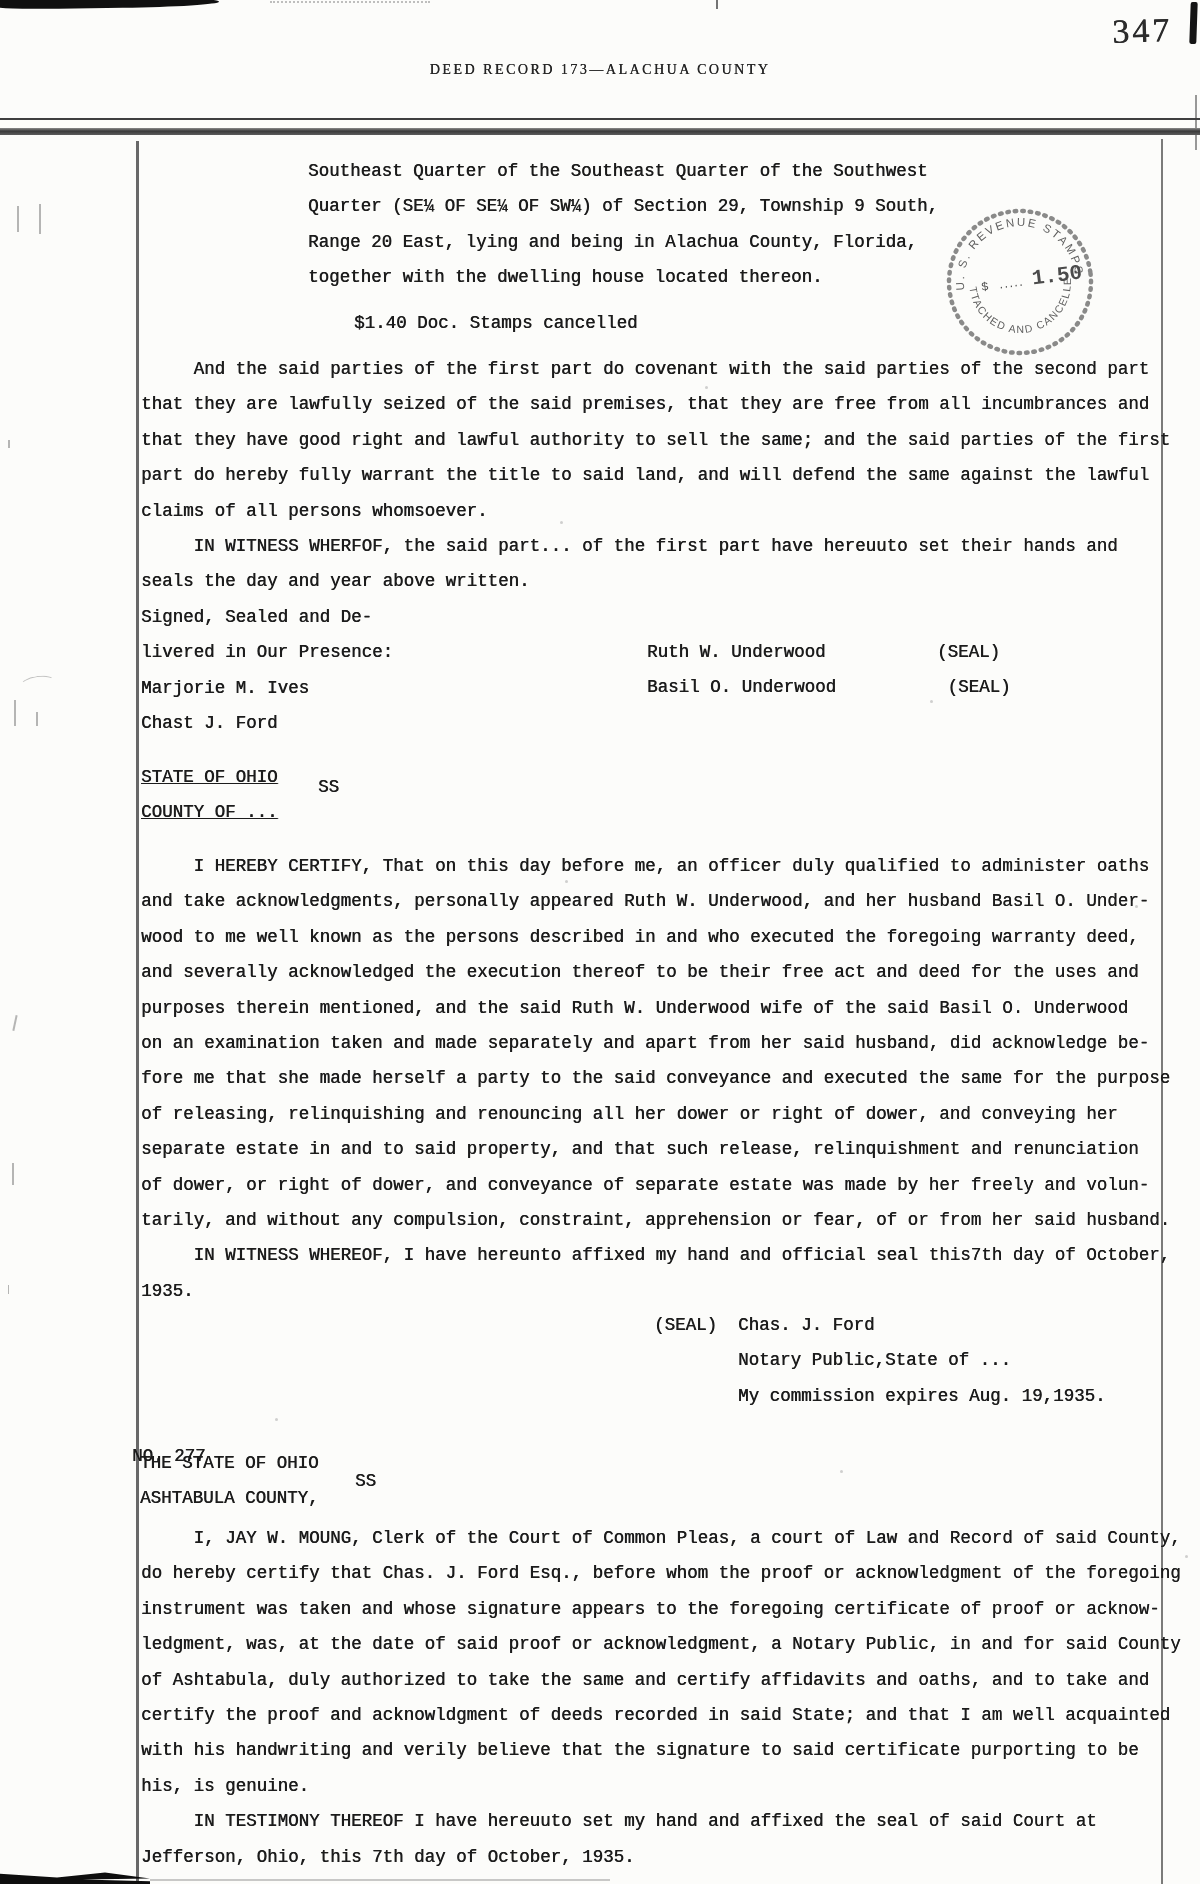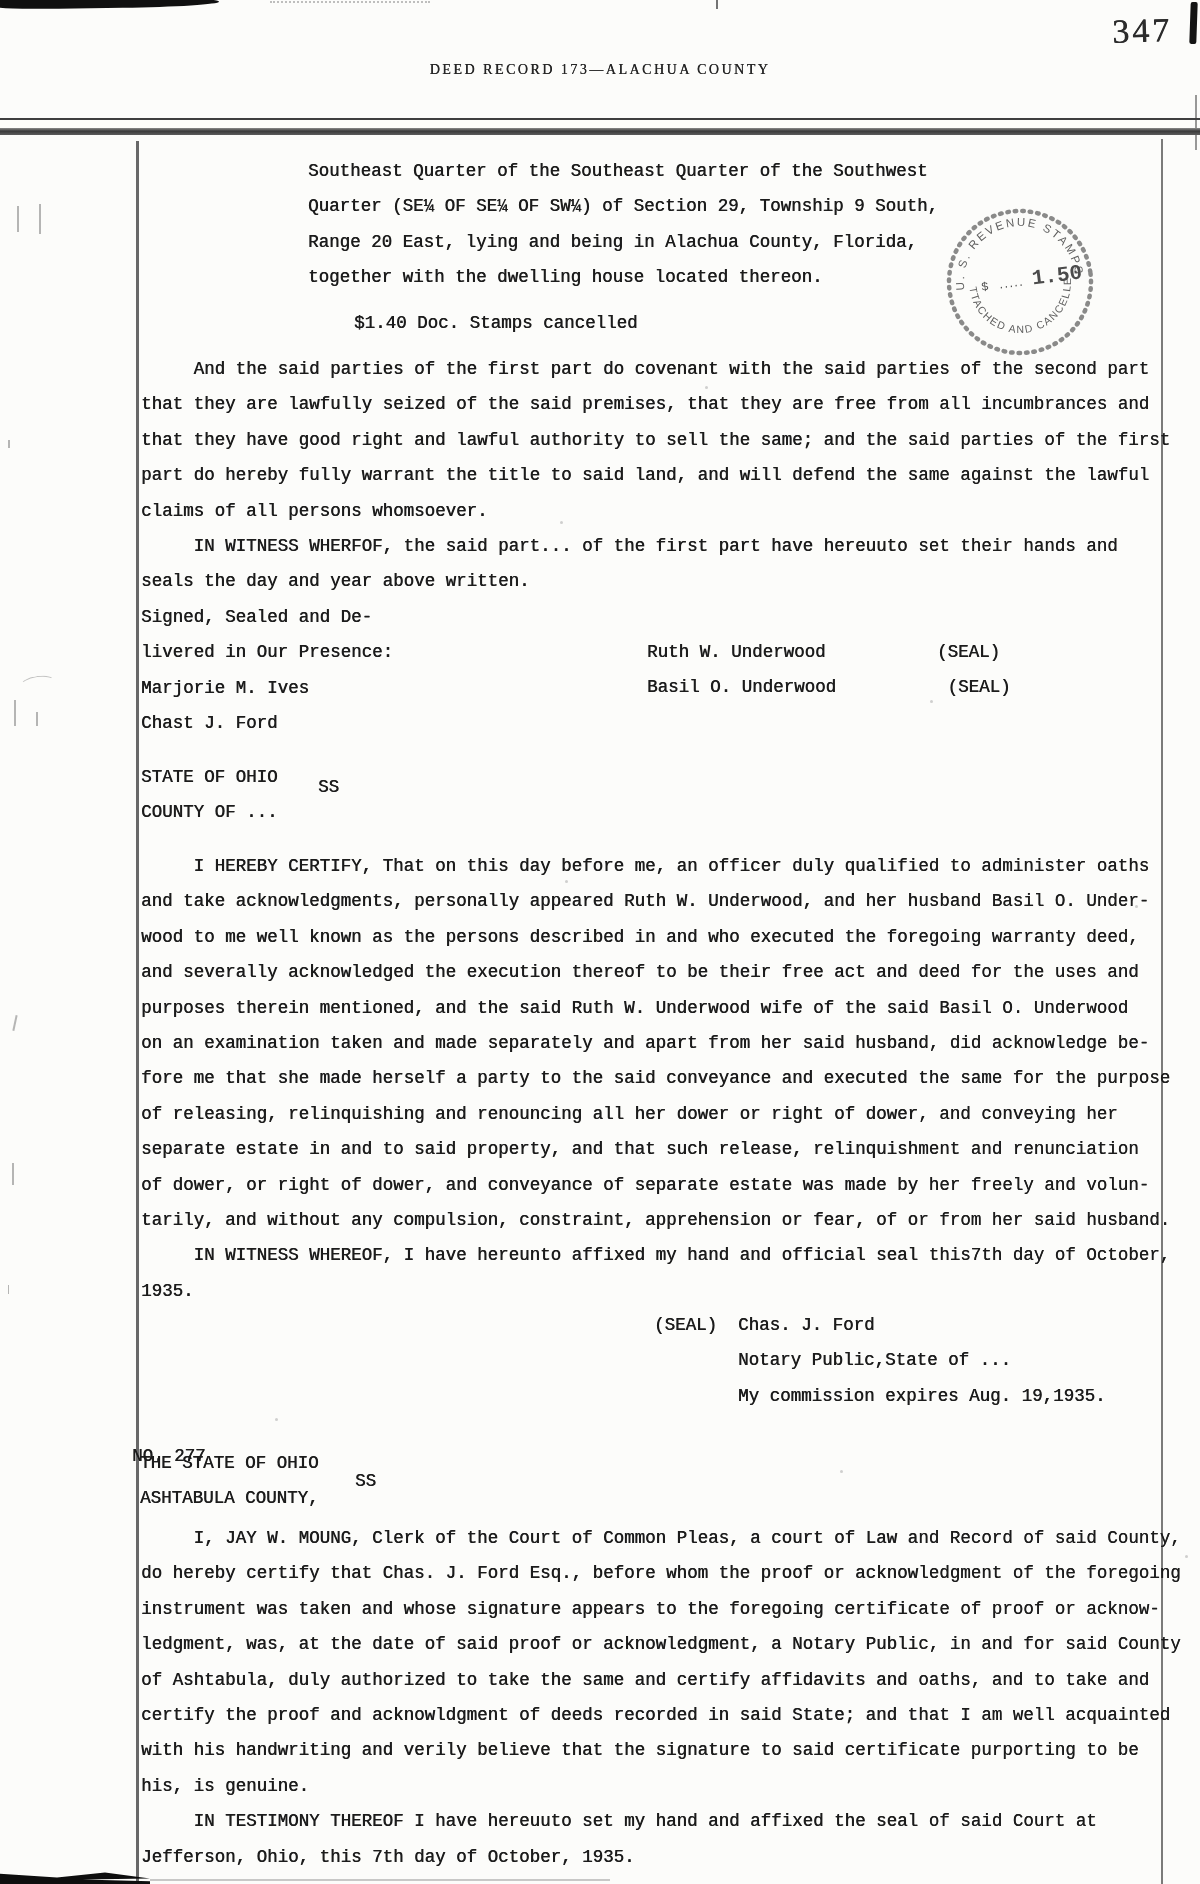--- a/index.html
+++ b/index.html
@@ -92,21 +92,21 @@
 livered in Our Presence:
 Marjorie M. Ives
 Chast J. Ford</div>
 
   <div class="mono" style="left:647px;top:635px;">Ruth W. Underwood
 Basil O. Underwood</div>
 
   <div class="mono" style="left:937px;top:635px;">(SEAL)
  (SEAL)</div>
 
-  <div class="mono" style="left:141px;top:760px;">STATE OF OHIO
+  <div class="mono" style="left:141px;top:760px;text-decoration:underline;">STATE OF OHIO
 COUNTY OF ...</div>
   <div class="mono" style="left:318px;top:777px;line-height:normal;">SS</div>
 
   <div class="mono" style="left:141px;top:849px;">     I HEREBY CERTIFY, That on this day before me, an officer duly qualified to administer oaths
 and take acknowledgments, personally appeared Ruth W. Underwood, and her husband Basil O. Under-
 wood to me well known as the persons described in and who executed the foregoing warranty deed,
 and severally acknowledged the execution thereof to be their free act and deed for the uses and
 purposes therein mentioned, and the said Ruth W. Underwood wife of the said Basil O. Underwood
 on an examination taken and made separately and apart from her said husband, did acknowledge be-
 fore me that she made herself a party to the said conveyance and executed the same for the purpose

